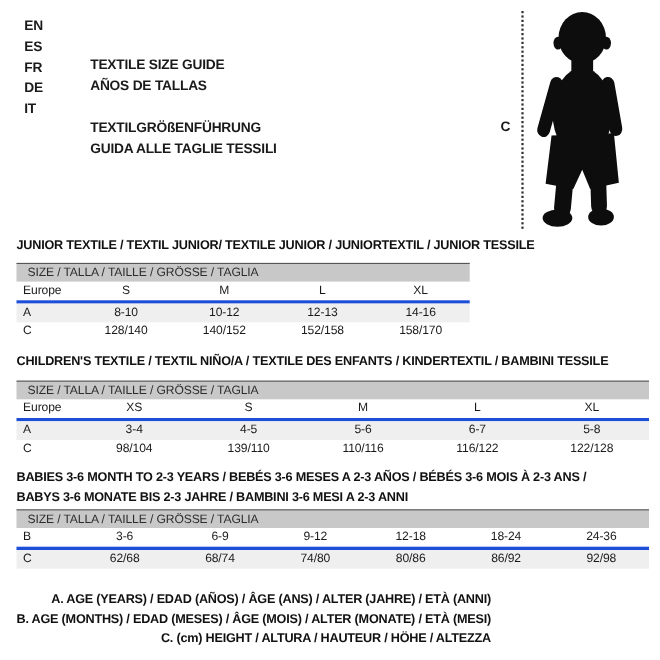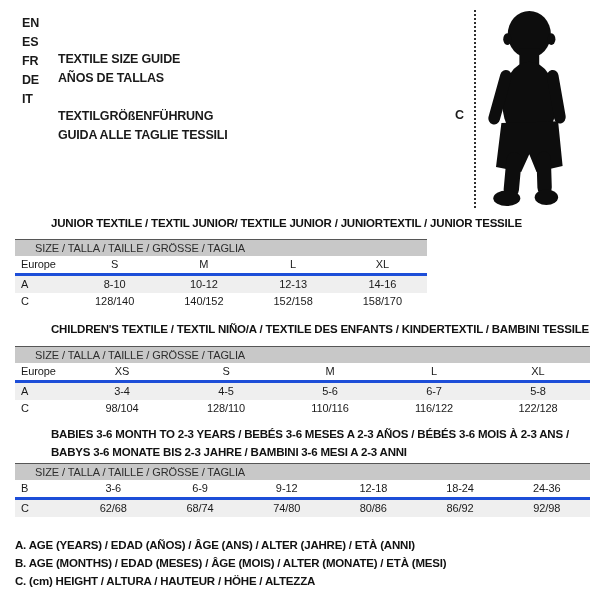--- a/index.html
+++ b/index.html
@@ -2,43 +2,43 @@
 <html><head>
 <meta charset="utf-8">
 <style>
   html,body{margin:0;padding:0;background:#fff;}
   .canvas{
     position:relative;width:600px;height:600px;background:#ffffff;overflow:hidden;
     font-family:"Liberation Sans","DejaVu Sans",sans-serif;color:#1a1a1a;
   }
   
   .lang-list{position:absolute;left:22px;top:14px;}
-  .lang-row{display:flex;height:19px;line-height:19px;}
+  .lang-row{display:flex;height:19px;line-height:19px;gap:24px;}
   .lang-code{width:36px;font-weight:700;font-size:12.5px;letter-spacing:-0.2px;}
   .lang-name{font-weight:700;font-size:12.5px;letter-spacing:-0.2px;white-space:nowrap;margin-top:36px;}
   
   .measure-line{position:absolute;left:474px;top:10px;height:198px;width:0;border-left:2px dotted #2e2e2e;}
   .measure-label{position:absolute;left:455px;top:108px;font-weight:700;font-size:12.5px;}
   .baby-svg{position:absolute;left:487px;top:8px;width:90px;height:200px;}
   
-  .section-title{position:absolute;left:15px;font-weight:700;font-size:11.5px;letter-spacing:-0.2px;white-space:nowrap;color:#111;margin-left:36px;}
+  .section-title{position:absolute;left:15px;font-weight:700;font-size:11.5px;letter-spacing:-0.2px;white-space:nowrap;color:#111;}
   .title-line{height:18px;line-height:18px;}
   
   .tbl{position:absolute;left:15px;}
   .size-bar{
     background:#c8c8c8;border-top:1px solid #565656;height:17px;line-height:17px;
-    padding-left:20px;font-size:11px;color:#2d2d2d;letter-spacing:-0.1px;box-sizing:border-box;
+    padding-left:10px;font-size:11px;color:#2d2d2d;letter-spacing:-0.1px;box-sizing:border-box;
   }
   .t-row{display:flex;height:17px;line-height:17px;font-size:11px;letter-spacing:-0.1px;}
   .t-row .lbl{width:55px;padding-left:6px;box-sizing:border-box;text-align:left;}
   .t-row .cell{flex:1;text-align:center;}
   .t-row.rule{border-bottom:3px solid #1d4ed8;}
   .t-row.alt{background:#efefef;}
   
-  .notes{position:absolute;left:15px;top:536px;}
+  .notes{position:absolute;left:15px;top:536px;text-align:right;}
   .note-line{height:18px;line-height:18px;font-weight:700;font-size:11.5px;letter-spacing:-0.2px;white-space:nowrap;color:#111;}
 </style>
 </head>
 <body>
 
 <div class="canvas">
 
   <div class="lang-list">
     <div class="lang-row">
       <span class="lang-code">EN</span>
@@ -125,21 +125,21 @@
       <span class="lbl">A</span>
       <span class="cell">3-4</span>
       <span class="cell">4-5</span>
       <span class="cell">5-6</span>
       <span class="cell">6-7</span>
       <span class="cell">5-8</span>
     </div>
     <div class="t-row">
       <span class="lbl">C</span>
       <span class="cell">98/104</span>
-      <span class="cell">128/110</span>
+      <span class="cell">139/110</span>
       <span class="cell">110/116</span>
       <span class="cell">116/122</span>
       <span class="cell">122/128</span>
     </div>
   </div>
 
   <div class="section-title" style="top:425px;">
     <div class="title-line">BABIES 3-6 MONTH TO 2-3 YEARS / BEBÉS 3-6 MESES A 2-3 AÑOS / BÉBÉS 3-6 MOIS À 2-3 ANS /</div>
     <div class="title-line">BABYS 3-6 MONATE BIS 2-3 JAHRE / BAMBINI 3-6 MESI A 2-3 ANNI</div>
   </div>

